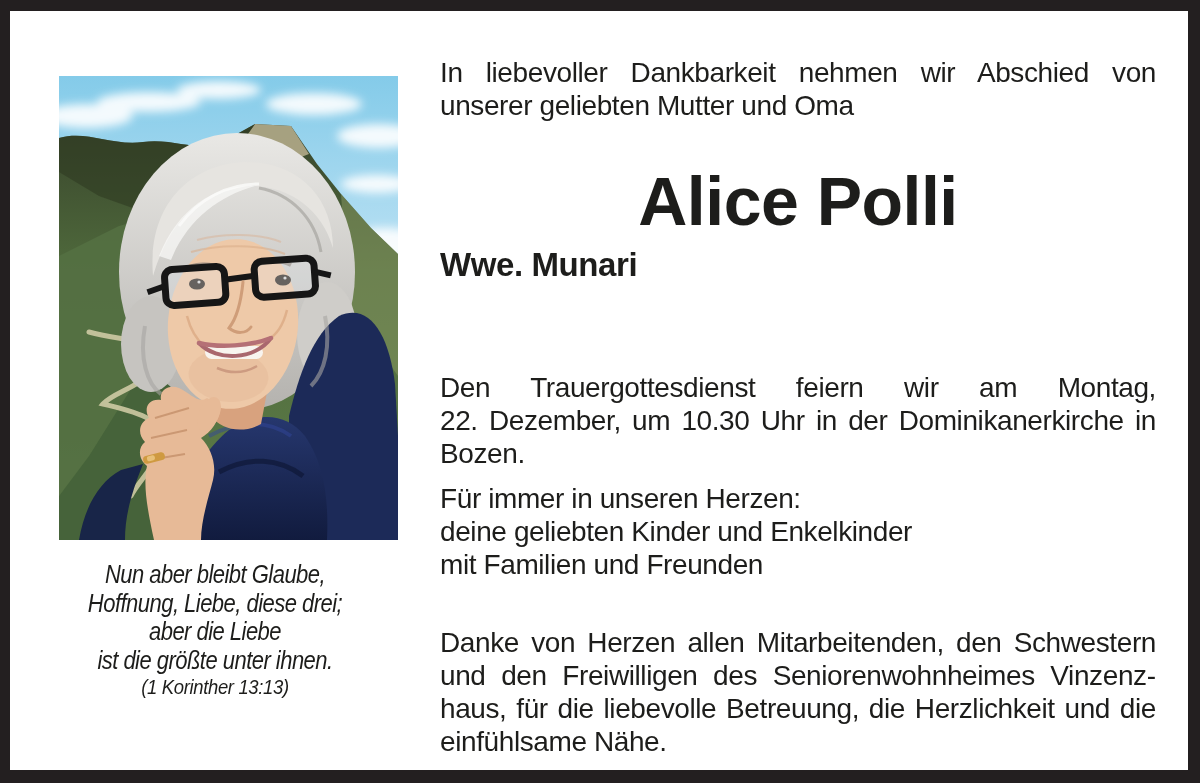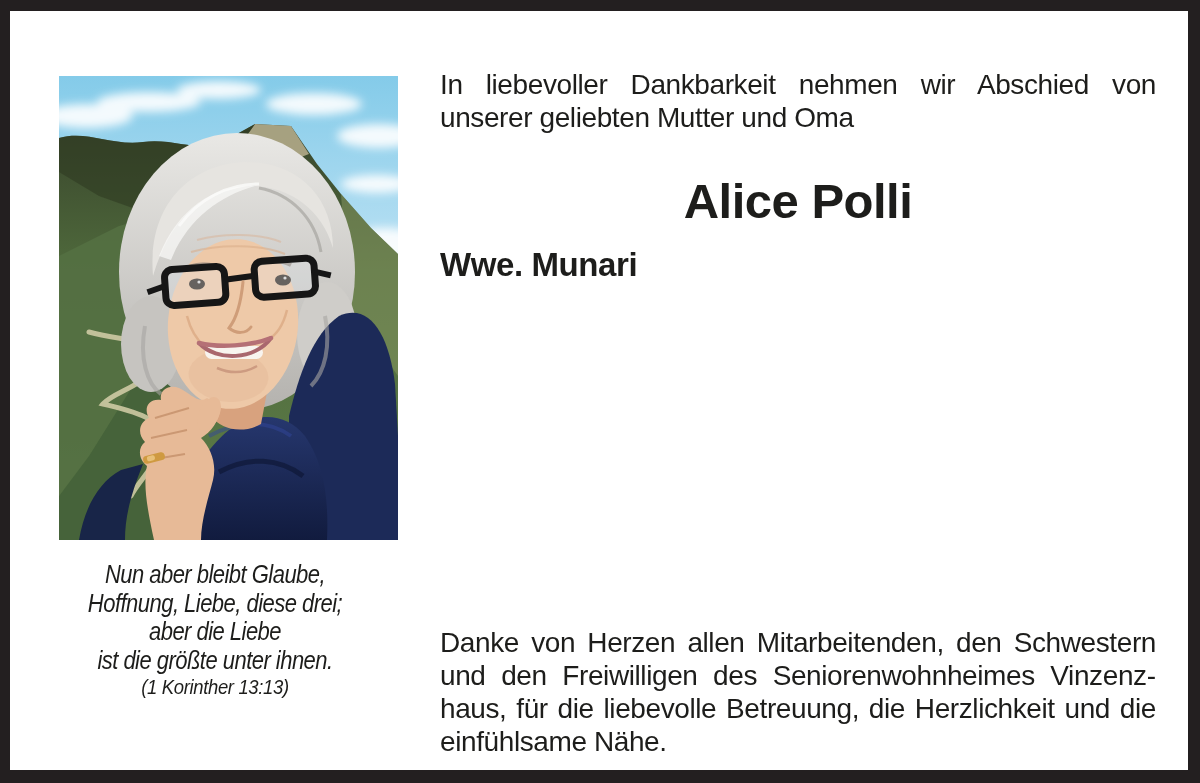--- a/index.html
+++ b/index.html
@@ -25,23 +25,23 @@
     transform:scaleX(0.88);transform-origin:50% 0;
   }
   .quote-ref{
     margin-top:1px;font-size:21px;line-height:24px;letter-spacing:-0.4px;
   }
   .col{
     position:absolute;left:430px;width:716px;
     font-size:28px;line-height:33px;letter-spacing:-0.4px;
   }
   .just{text-align:justify;}
-  .intro{top:57px;}
+  .intro{top:45px;}
   .name-block{top:152px;text-align:center;font-weight:bold;
-    font-size:49px;line-height:76px;letter-spacing:-0.5px;}
+    font-size:68px;line-height:76px;letter-spacing:-0.5px;}
   .widow-block{top:236px;text-align:left;font-weight:bold;
     font-size:33px;line-height:36px;}
   .dates-block{top:299px;text-align:center;font-weight:bold;
     font-size:29px;line-height:33px;letter-spacing:-0.3px;}
   .dates-block .death{margin-left:40px;}
   .service{top:360px;}
   .farewell{top:471px;}
   .thanks{top:615px;}
   .footer{
     position:absolute;left:7px;top:731px;white-space:nowrap;
@@ -178,18 +178,24 @@
     <div class="quote-ref">(1 Korinther 13:13)</div>
   </div>
 
   <div class="col intro just">In liebevoller Dankbarkeit nehmen wir Abschied von unserer geliebten Mutter und Oma</div>
 
   <div class="col name-block">Alice Polli</div>
 
   <div class="col widow-block">Wwe. Munari</div>
 
 
-
+  <div class="col service just">Den Trauergottesdienst feiern wir am Montag, 22.&nbsp;Dezember, um 10.30 Uhr in der Dominikanerkirche in Bozen.</div>
+
+  <div class="col farewell">
+    <div>Für immer in unseren Herzen:</div>
+    <div>deine geliebten Kinder und Enkelkinder</div>
+    <div>mit Familien und Freunden</div>
+  </div>
 
   <div class="col thanks just">Danke von Herzen allen Mitarbeitenden, den Schwestern und den Freiwilligen des Seniorenwohnheimes Vinzenz­haus, für die liebevolle Betreuung, die Herzlichkeit und die einfühlsame Nähe.</div>
 
 
 </div>
 
 </body></html>

